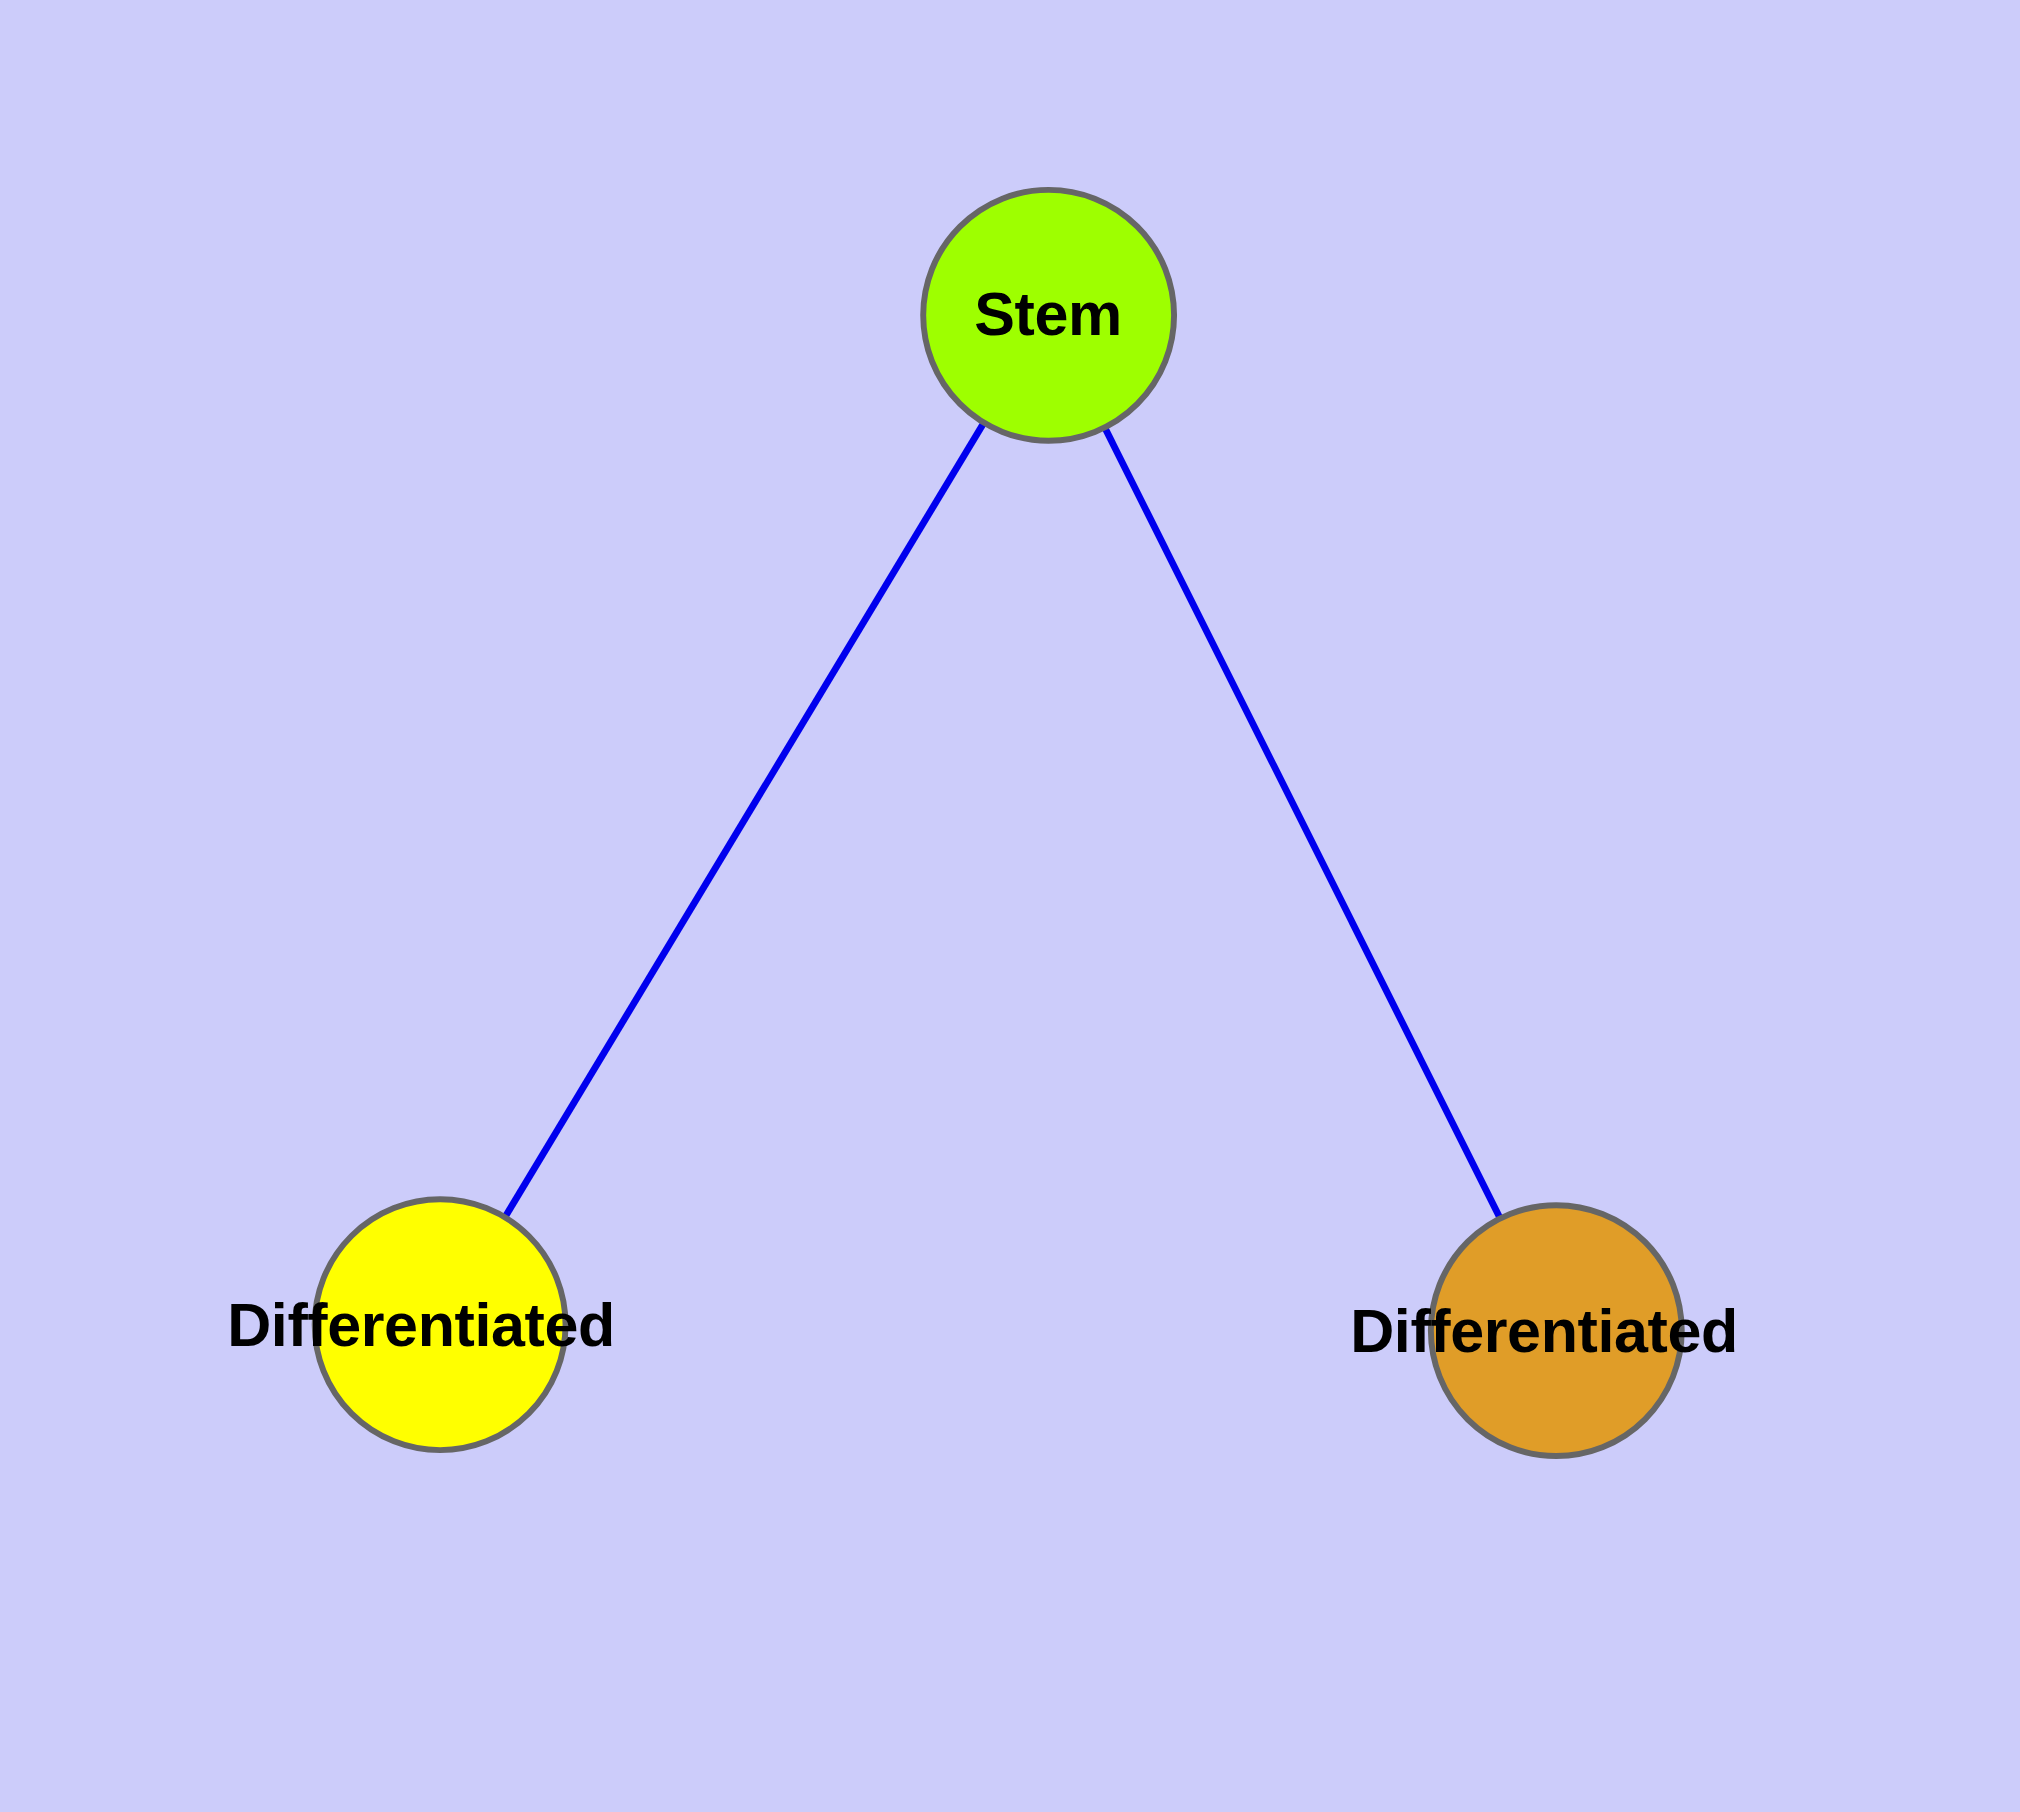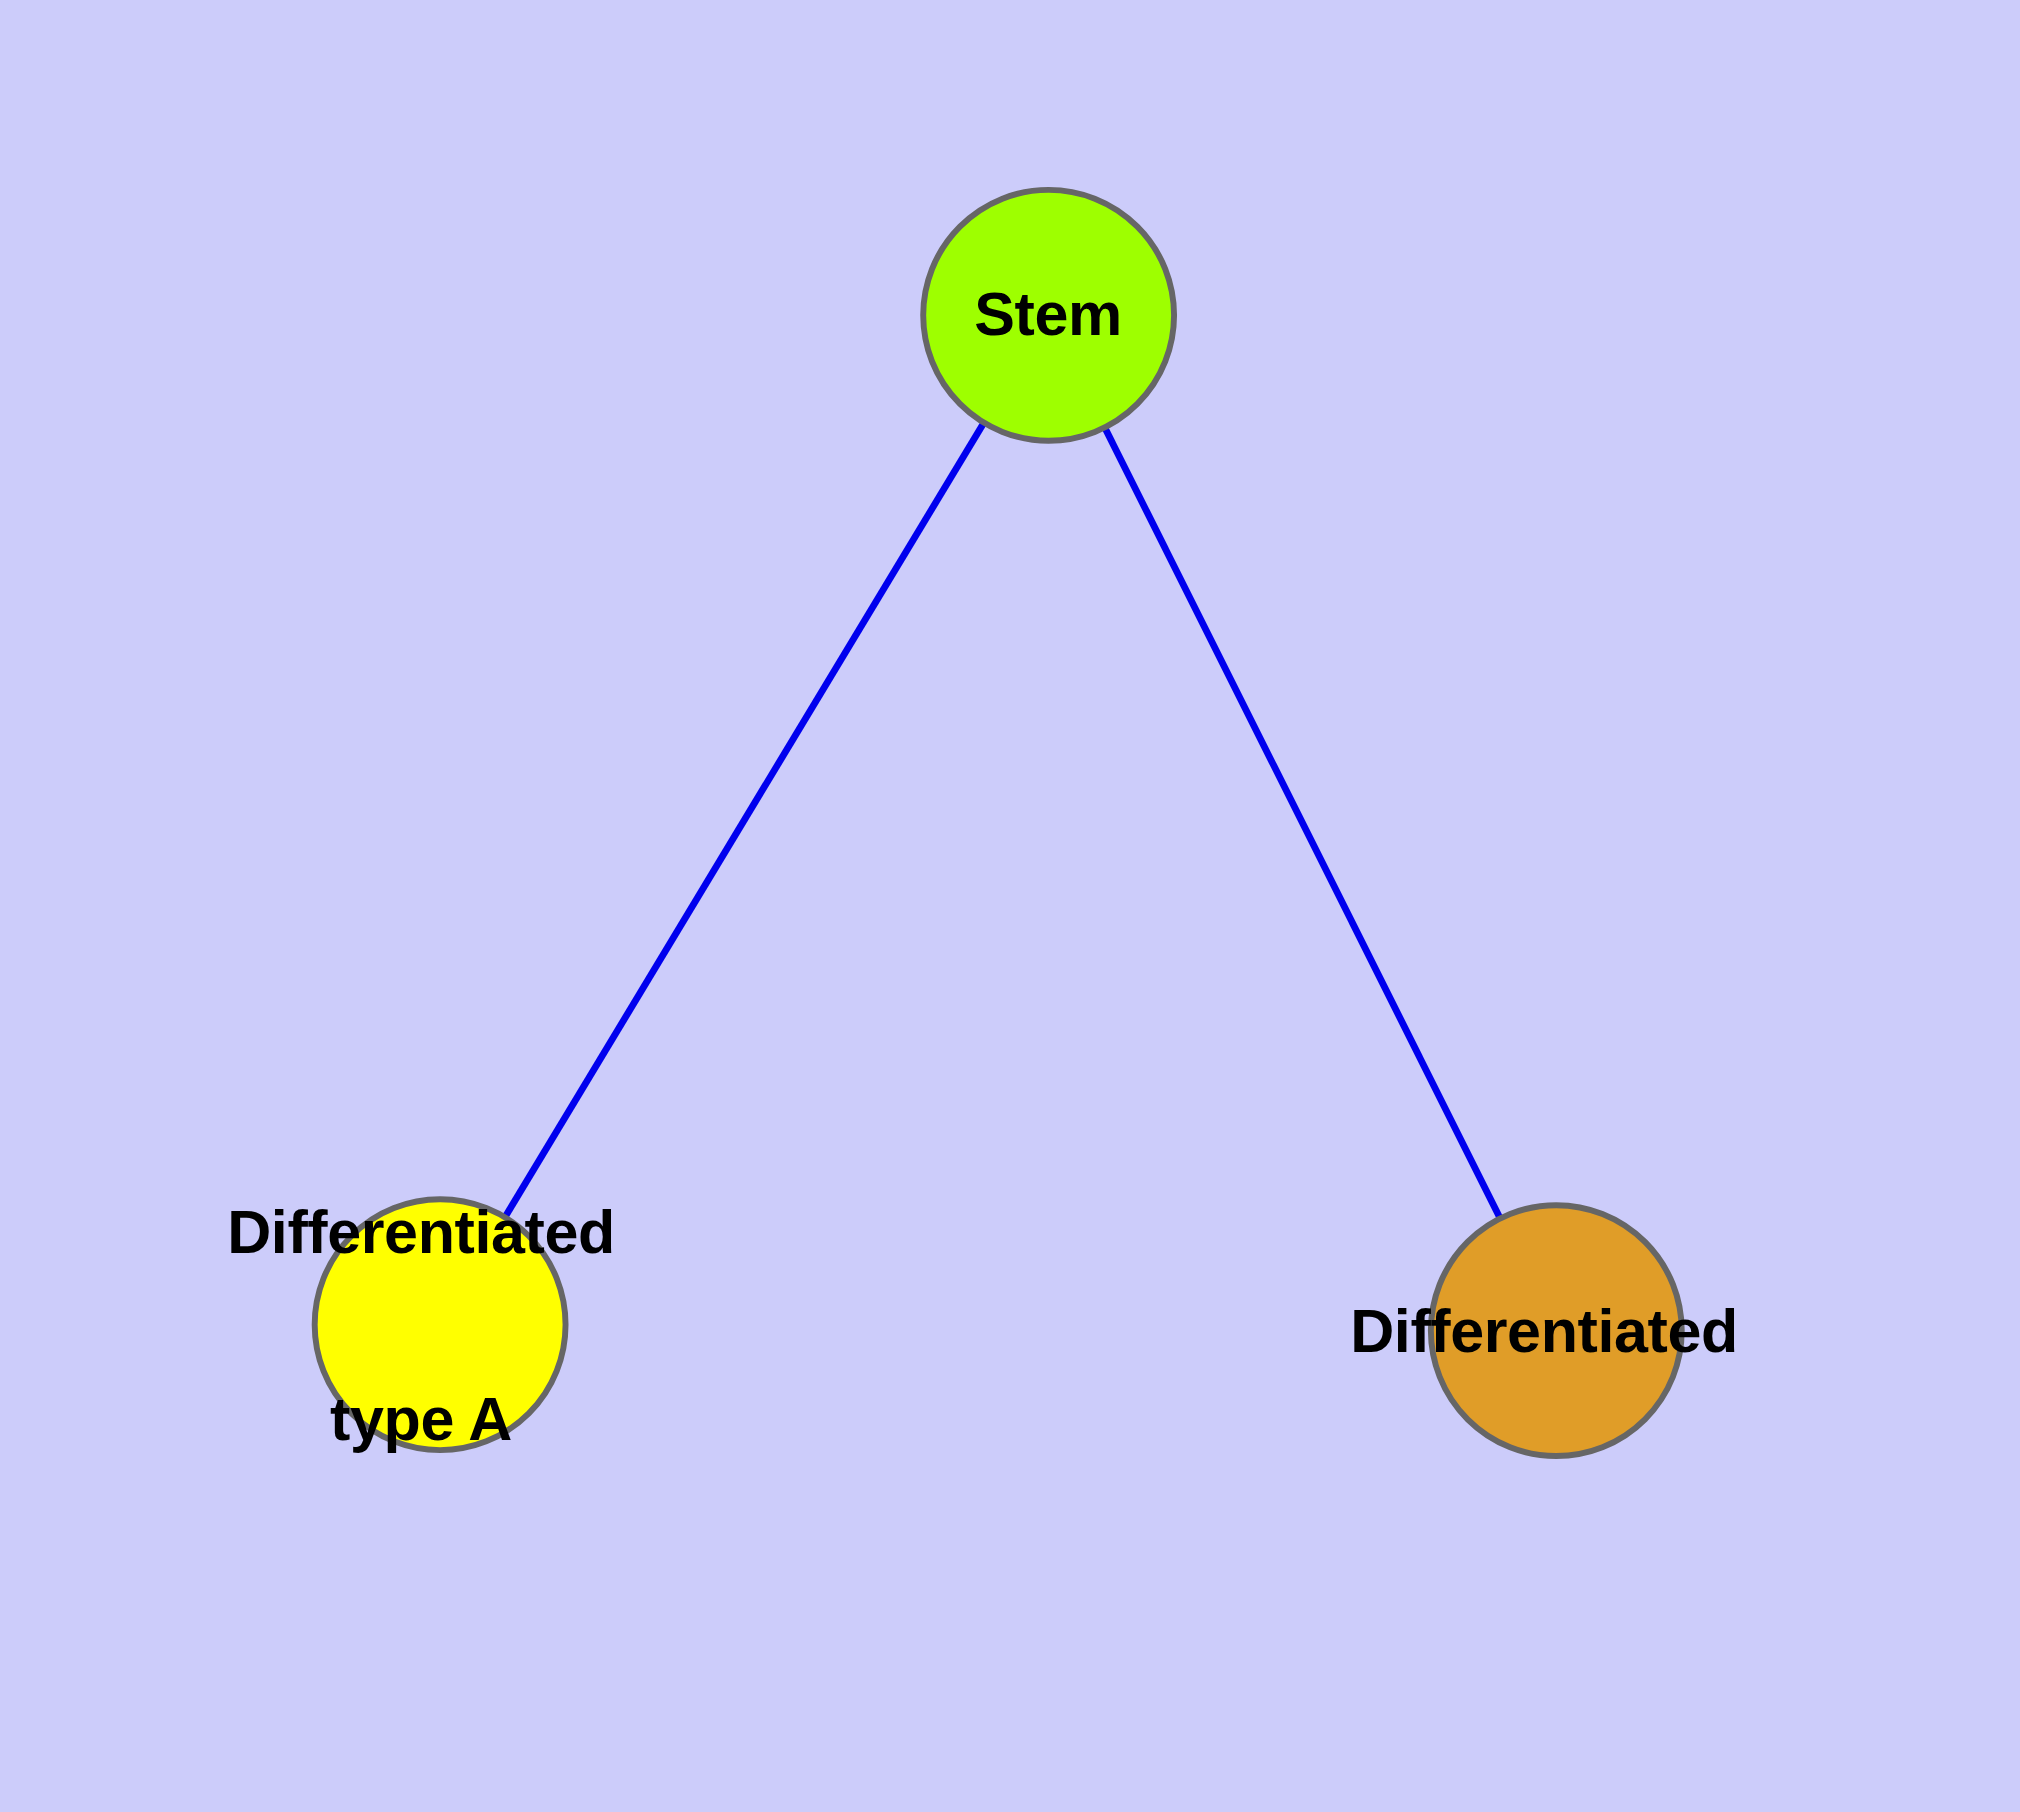--- a/index.html
+++ b/index.html
@@ -53,21 +53,20 @@
       <circle id="node-diff-b" cx="1836" cy="1570" r="148" fill="#e09d28" stroke="#666666" stroke-width="7"></circle>
     </g>
   </svg>
 
   <div class="node-label" id="label-stem" style="left:1048px; top:315px; font-size:61px;">
     <div>Stem</div>
   </div>
 
   <div class="node-label" id="label-diff-a" style="left:421px; top:1326px; font-size:61px;">
     <div>Differentiated</div>
-    <div>type A</div>
   </div>
 
   <div class="node-label" id="label-diff-b" style="left:1544px; top:1332px; font-size:61px;">
     <div>Differentiated</div>
   </div>
 
 </div>
 
 
 </body></html>

